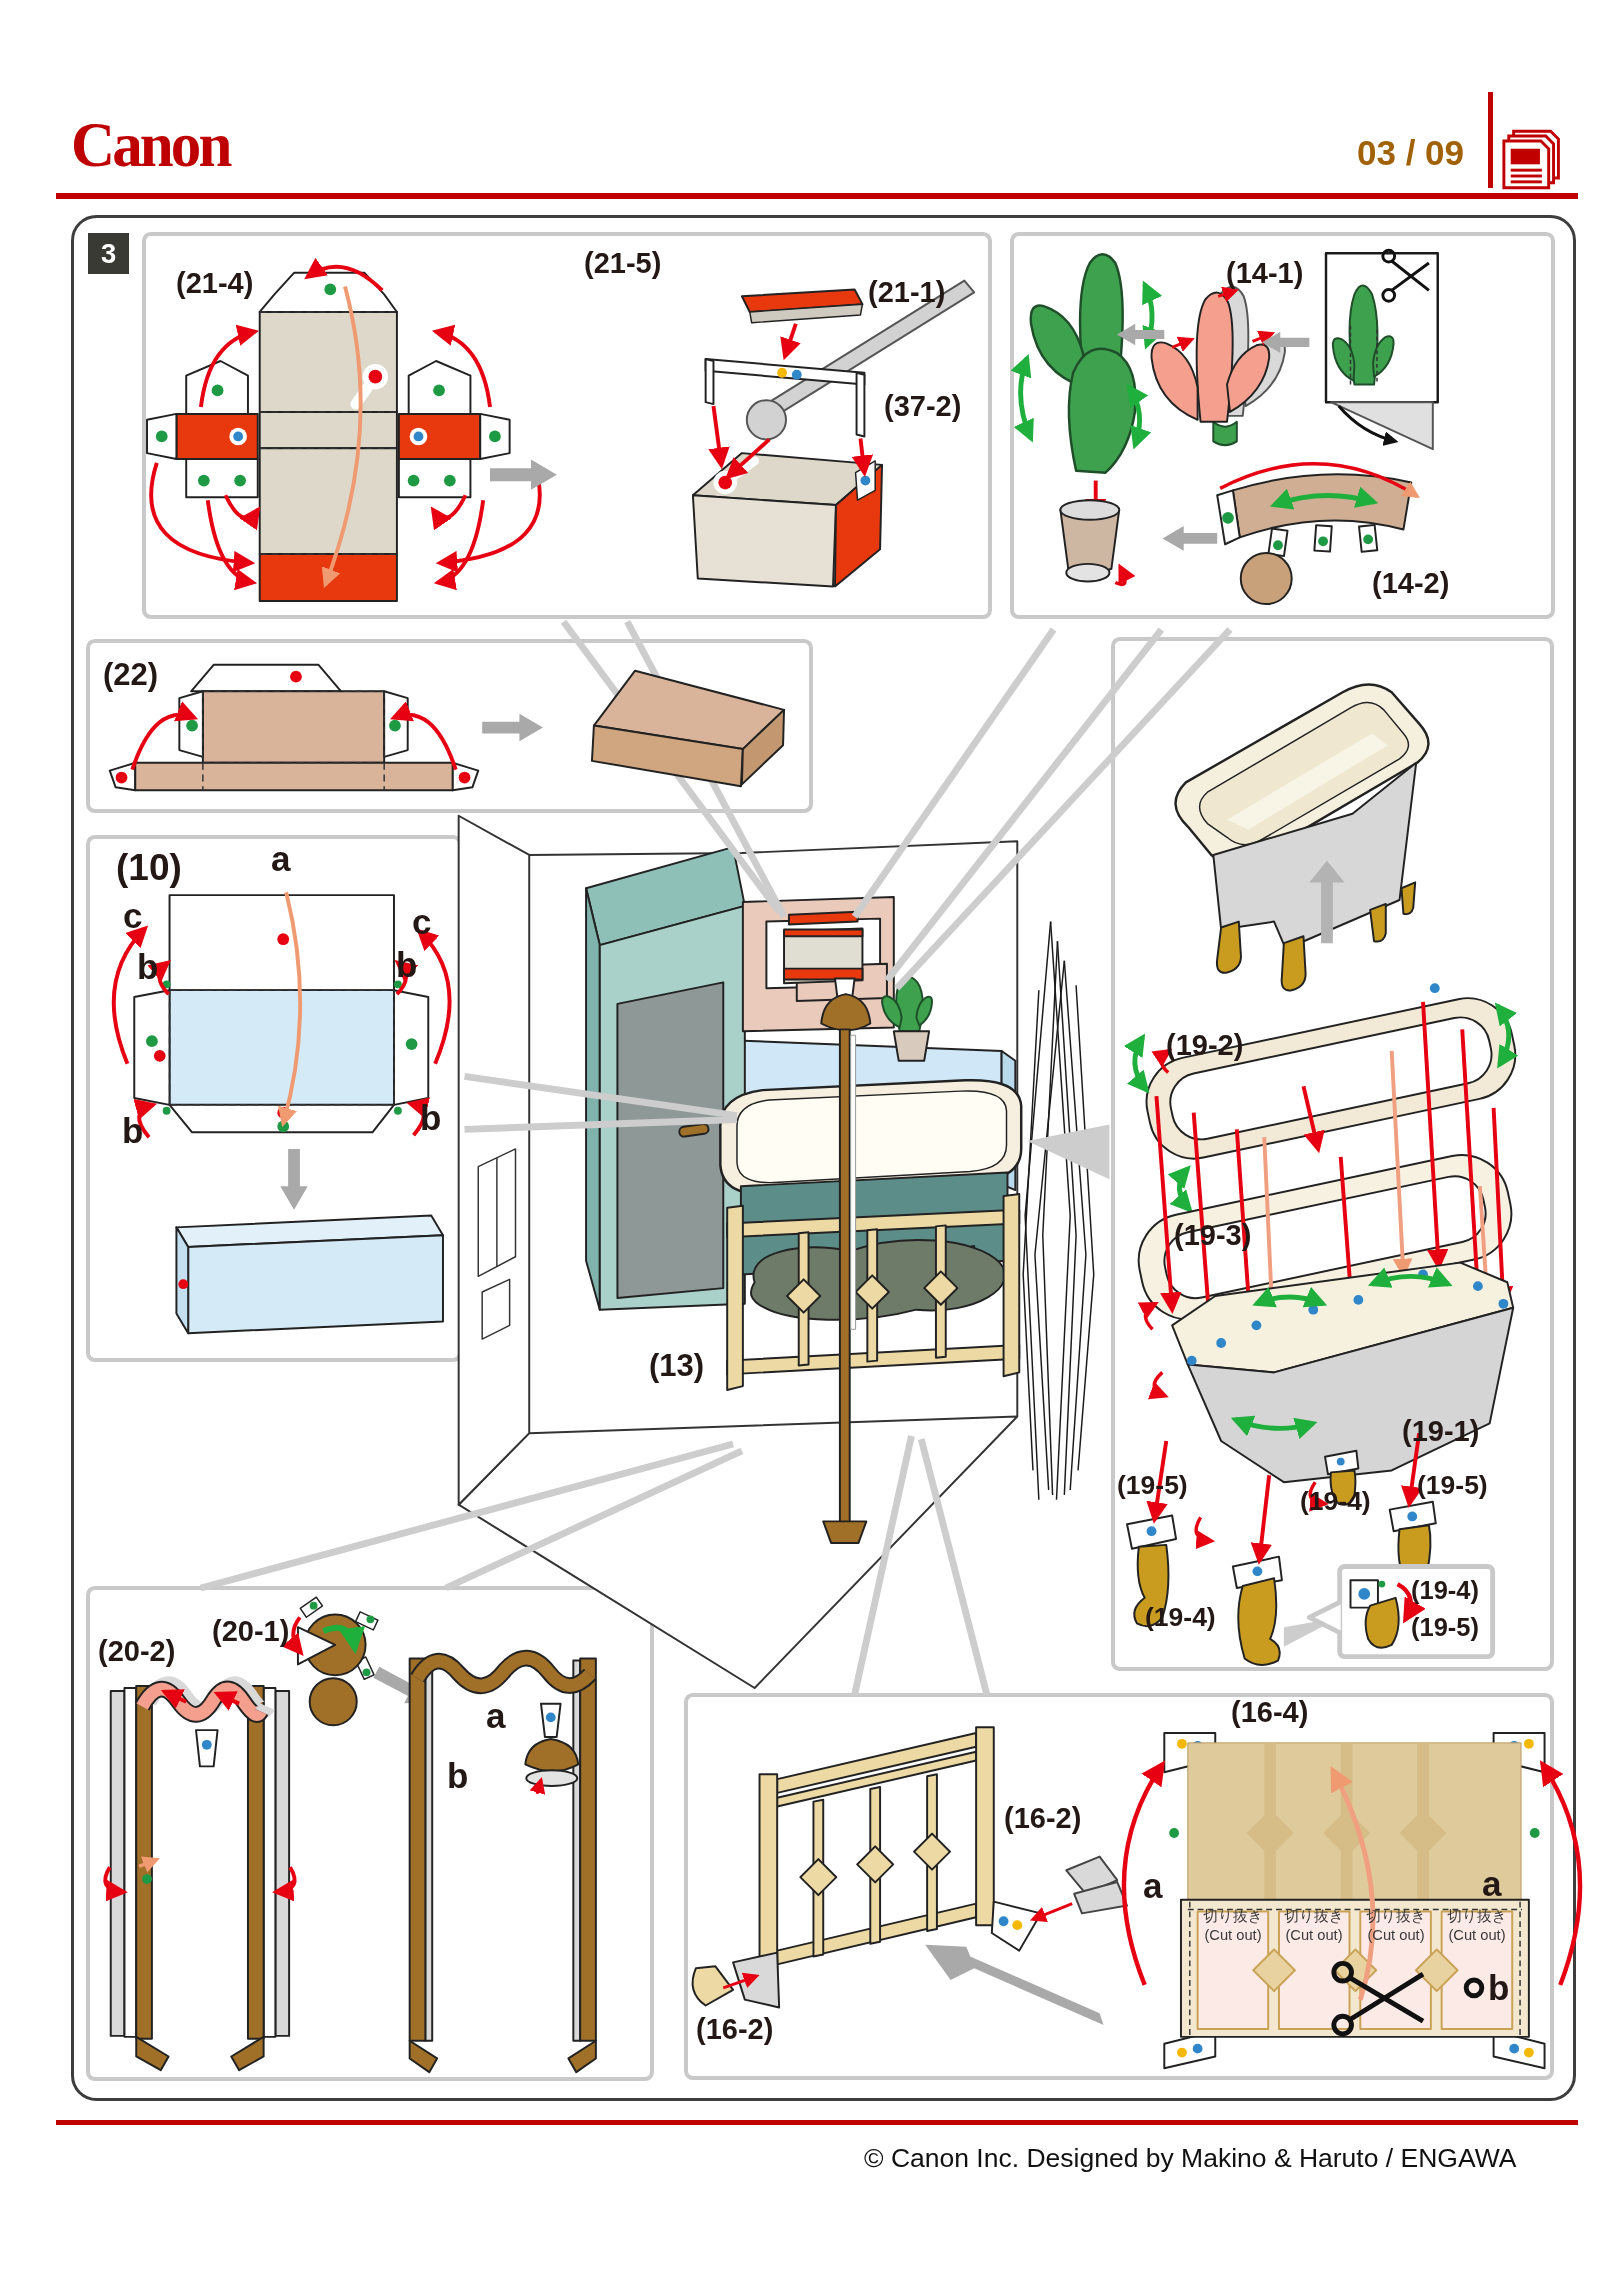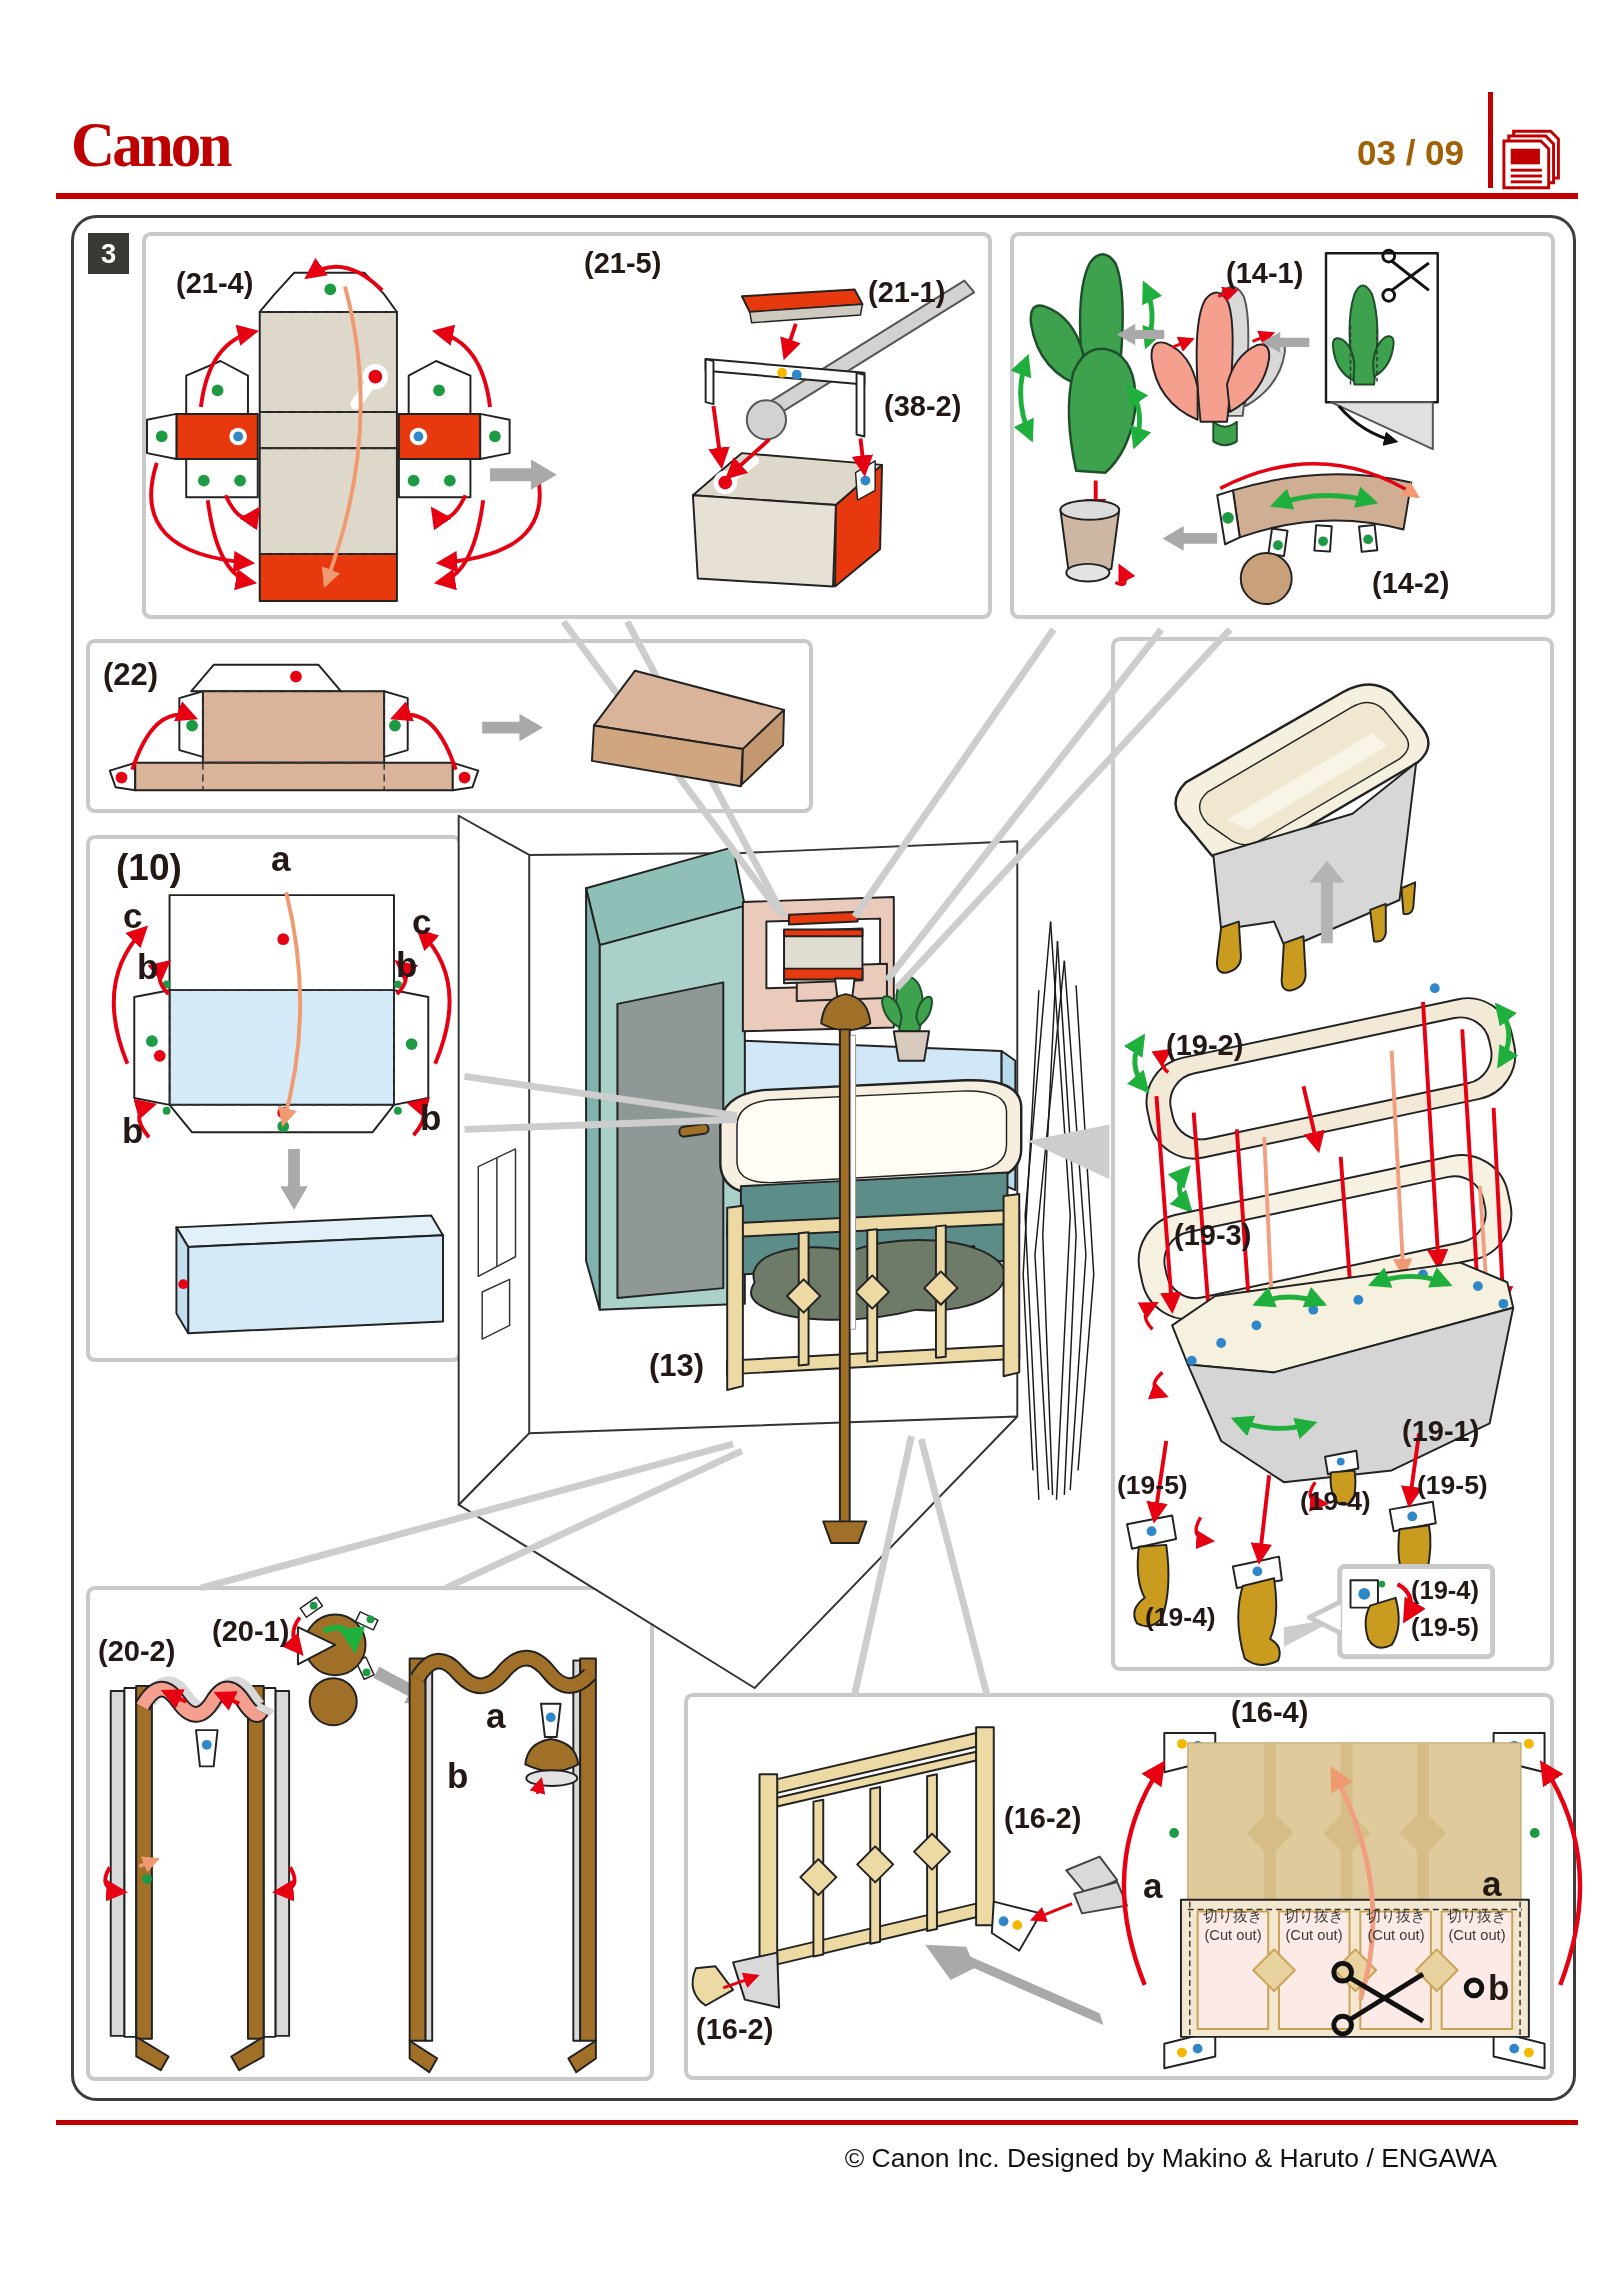--- a/index.html
+++ b/index.html
@@ -4,21 +4,21 @@
 <style>
   html,body{margin:0;padding:0;background:#ffffff;}
   .page{position:relative;width:1617px;height:2293px;background:#ffffff;overflow:hidden;
         font-family:"Liberation Sans",sans-serif;}
   .brand{position:absolute;left:71px;top:110px;font-family:"Liberation Serif",serif;
          font-weight:bold;font-size:61px;color:#bf0000;letter-spacing:-2.9px;transform:scaleY(1.04);}
   .pagenum{position:absolute;left:1357px;top:133px;font-size:35px;font-weight:bold;color:#a16207;}
   .hdr-vline{position:absolute;left:1488px;top:92px;width:4.9px;height:96px;background:#c00000;}
   .hdr-rule{position:absolute;left:56px;top:193px;width:1522px;height:5.9px;background:#c00000;}
   .ftr-rule{position:absolute;left:56px;top:2120px;width:1522px;height:4.9px;background:#c00000;}
-  .copyright{position:absolute;left:830px;top:2143px;width:667px;text-align:right;
+  .copyright{position:absolute;left:864px;top:2143px;width:667px;
              font-size:26.5px;color:#111;}
   .frame{position:absolute;left:71px;top:215px;width:1505px;height:1886px;border:3.9px solid #3d3d3d;
          border-radius:25.5px;box-sizing:border-box;z-index:1;}
   .badge{position:absolute;left:88px;top:233px;width:41px;height:41px;background:#3a3a35;color:#fff;
          font-size:27.4px;font-weight:bold;display:flex;align-items:center;justify-content:center;z-index:6;}
   .p{position:absolute;background:#fff;border:4.9px solid #c9c9c9;border-radius:8.8px;box-sizing:border-box;z-index:2;}
   .art{position:absolute;left:0;top:0;width:1621px;height:2293px;z-index:5;pointer-events:none;}
   .l{position:absolute;font-weight:bold;font-size:29px;color:#231815;white-space:nowrap;z-index:8;}
   .lb{font-size:35px;}
   .cut{position:absolute;width:88px;text-align:center;font-size:14.7px;font-weight:normal;
@@ -657,21 +657,21 @@
             <circle cx="1370" cy="2012" r="9"></circle>
           <circle cx="1504" cy="2028" r="8"></circle>
         </g>
       </g>
     </g>
   </svg>
 
   <div class="l" style="left:176px;top:267px">(21-4)</div>
   <div class="l" style="left:584px;top:247px">(21-5)</div>
   <div class="l" style="left:868px;top:276px">(21-1)</div>
-  <div class="l" style="left:884px;top:390px">(38-2)</div>
+  <div class="l" style="left:884px;top:390px">(37-2)</div>
   <div class="l" style="left:1226px;top:257px">(14-1)</div>
   <div class="l" style="left:1372px;top:567px">(14-2)</div>
   <div class="l" style="left:103px;top:657px;font-size:31px">(22)</div>
   <div class="l" style="left:116px;top:847px;font-size:37px">(10)</div>
   <div class="l lb" style="left:271px;top:839px">a</div>
   <div class="l lb" style="left:123px;top:896px">c</div>
   <div class="l lb" style="left:412px;top:902px">c</div>
   <div class="l lb" style="left:137px;top:947px">b</div>
   <div class="l lb" style="left:396px;top:945px">b</div>
   <div class="l lb" style="left:122px;top:1111px">b</div>

